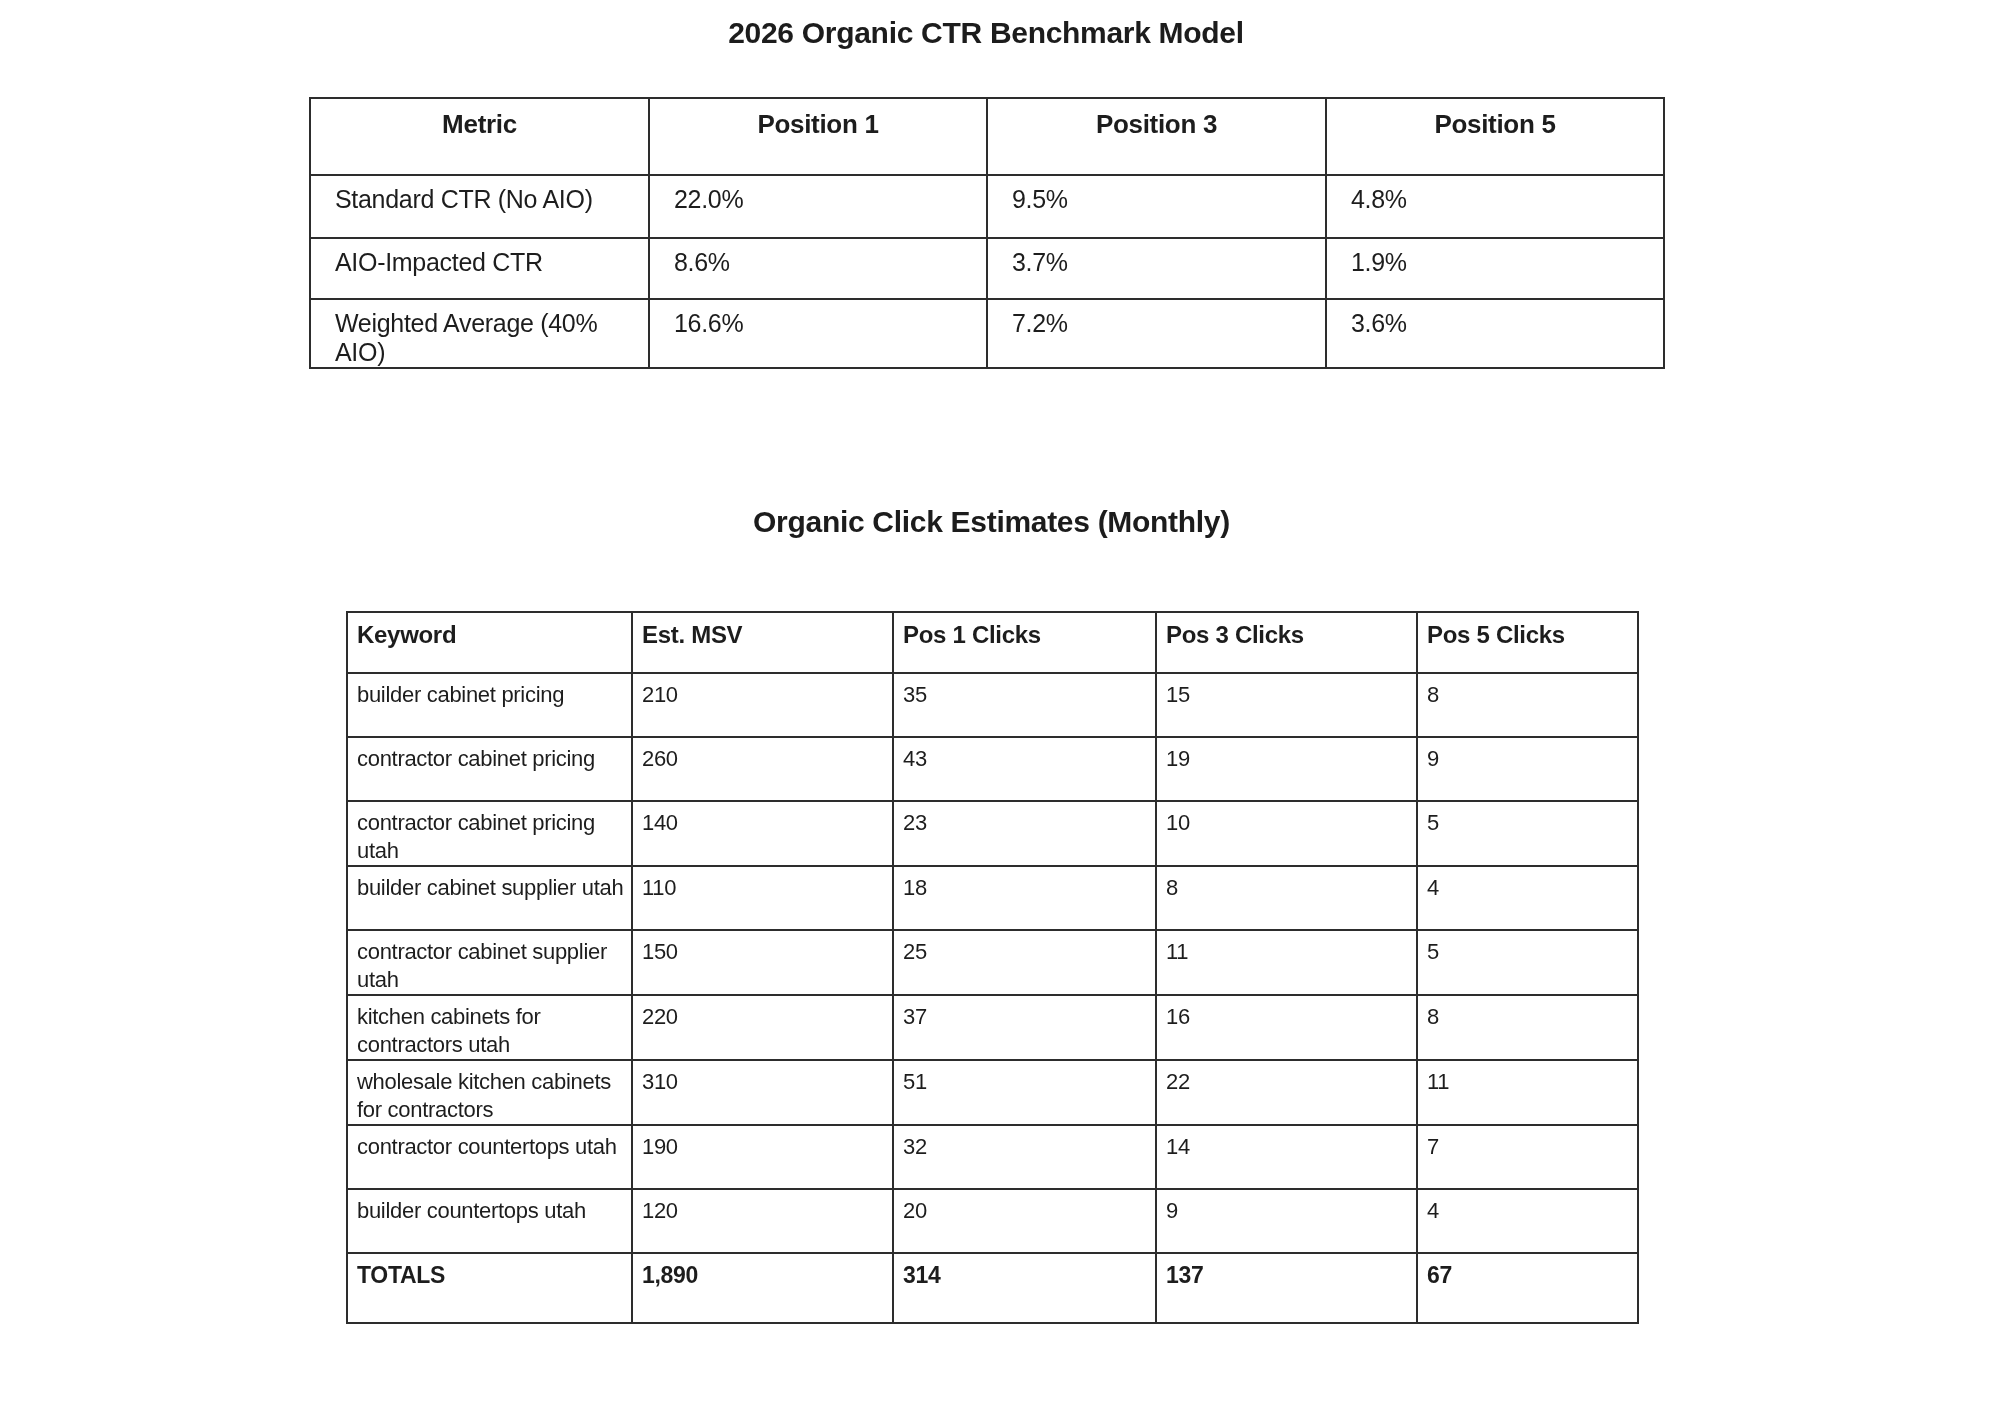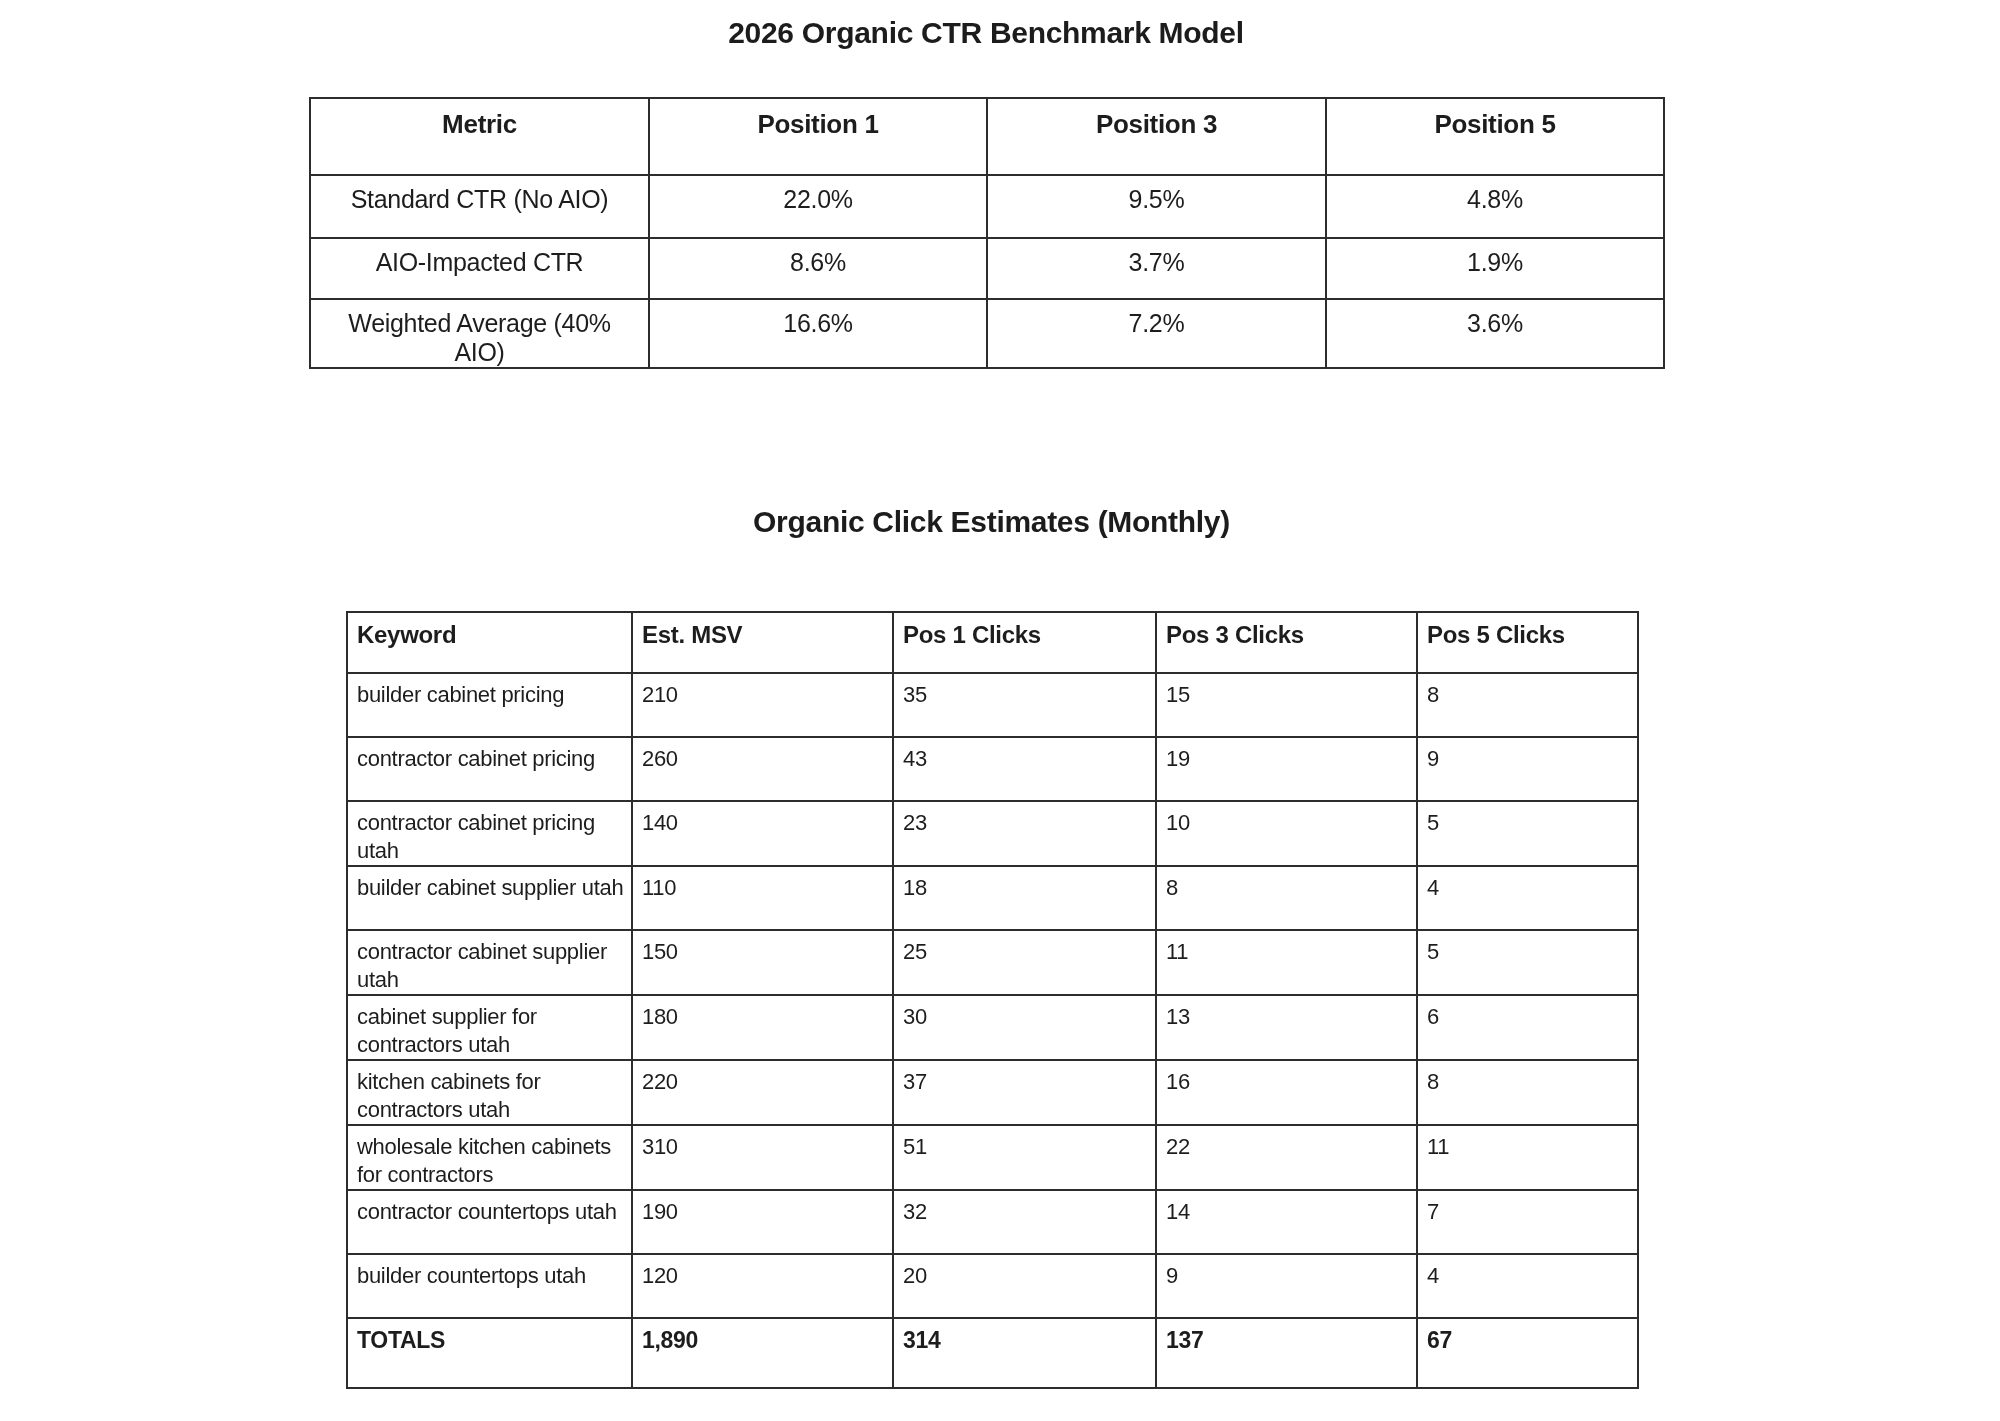--- a/index.html
+++ b/index.html
@@ -61,21 +61,21 @@
     text-align: center;
     padding: 10px 24px 0 24px;
     height: 77px;
     line-height: 30px;
     box-sizing: border-box;
     margin-top: 28px;
   }
   .benchmark-table td {
     font-size: 25px;
     font-weight: 400;
-    text-align: center;
+    text-align: left;
     padding: 9px 24px 0 24px;
     line-height: 29px;
     box-sizing: border-box;
   }
   .benchmark-table tbody tr:nth-child(1) { height: 63px; }
   .benchmark-table tbody tr:nth-child(2) { height: 61px; }
   .benchmark-table tbody tr:nth-child(3) { height: 66px; }
 
   
   .clicks-table {
@@ -198,27 +198,20 @@
       <td>4</td>
     </tr>
     <tr>
       <td>contractor cabinet supplier utah</td>
       <td>150</td>
       <td>25</td>
       <td>11</td>
       <td>5</td>
     </tr>
     <tr>
-      <td>cabinet supplier for contractors utah</td>
-      <td>180</td>
-      <td>30</td>
-      <td>13</td>
-      <td>6</td>
-    </tr>
-    <tr>
       <td>kitchen cabinets for contractors utah</td>
       <td>220</td>
       <td>37</td>
       <td>16</td>
       <td>8</td>
     </tr>
     <tr>
       <td>wholesale kitchen cabinets for contractors</td>
       <td>310</td>
       <td>51</td>

